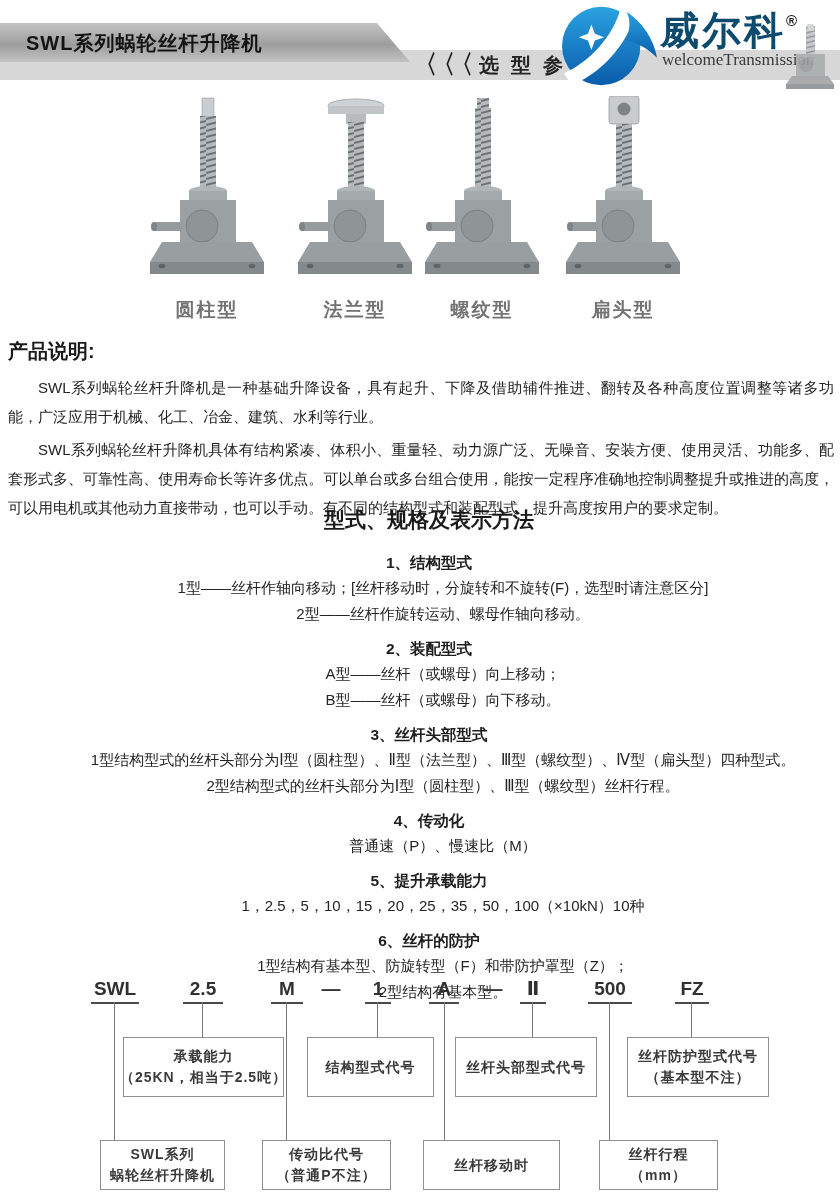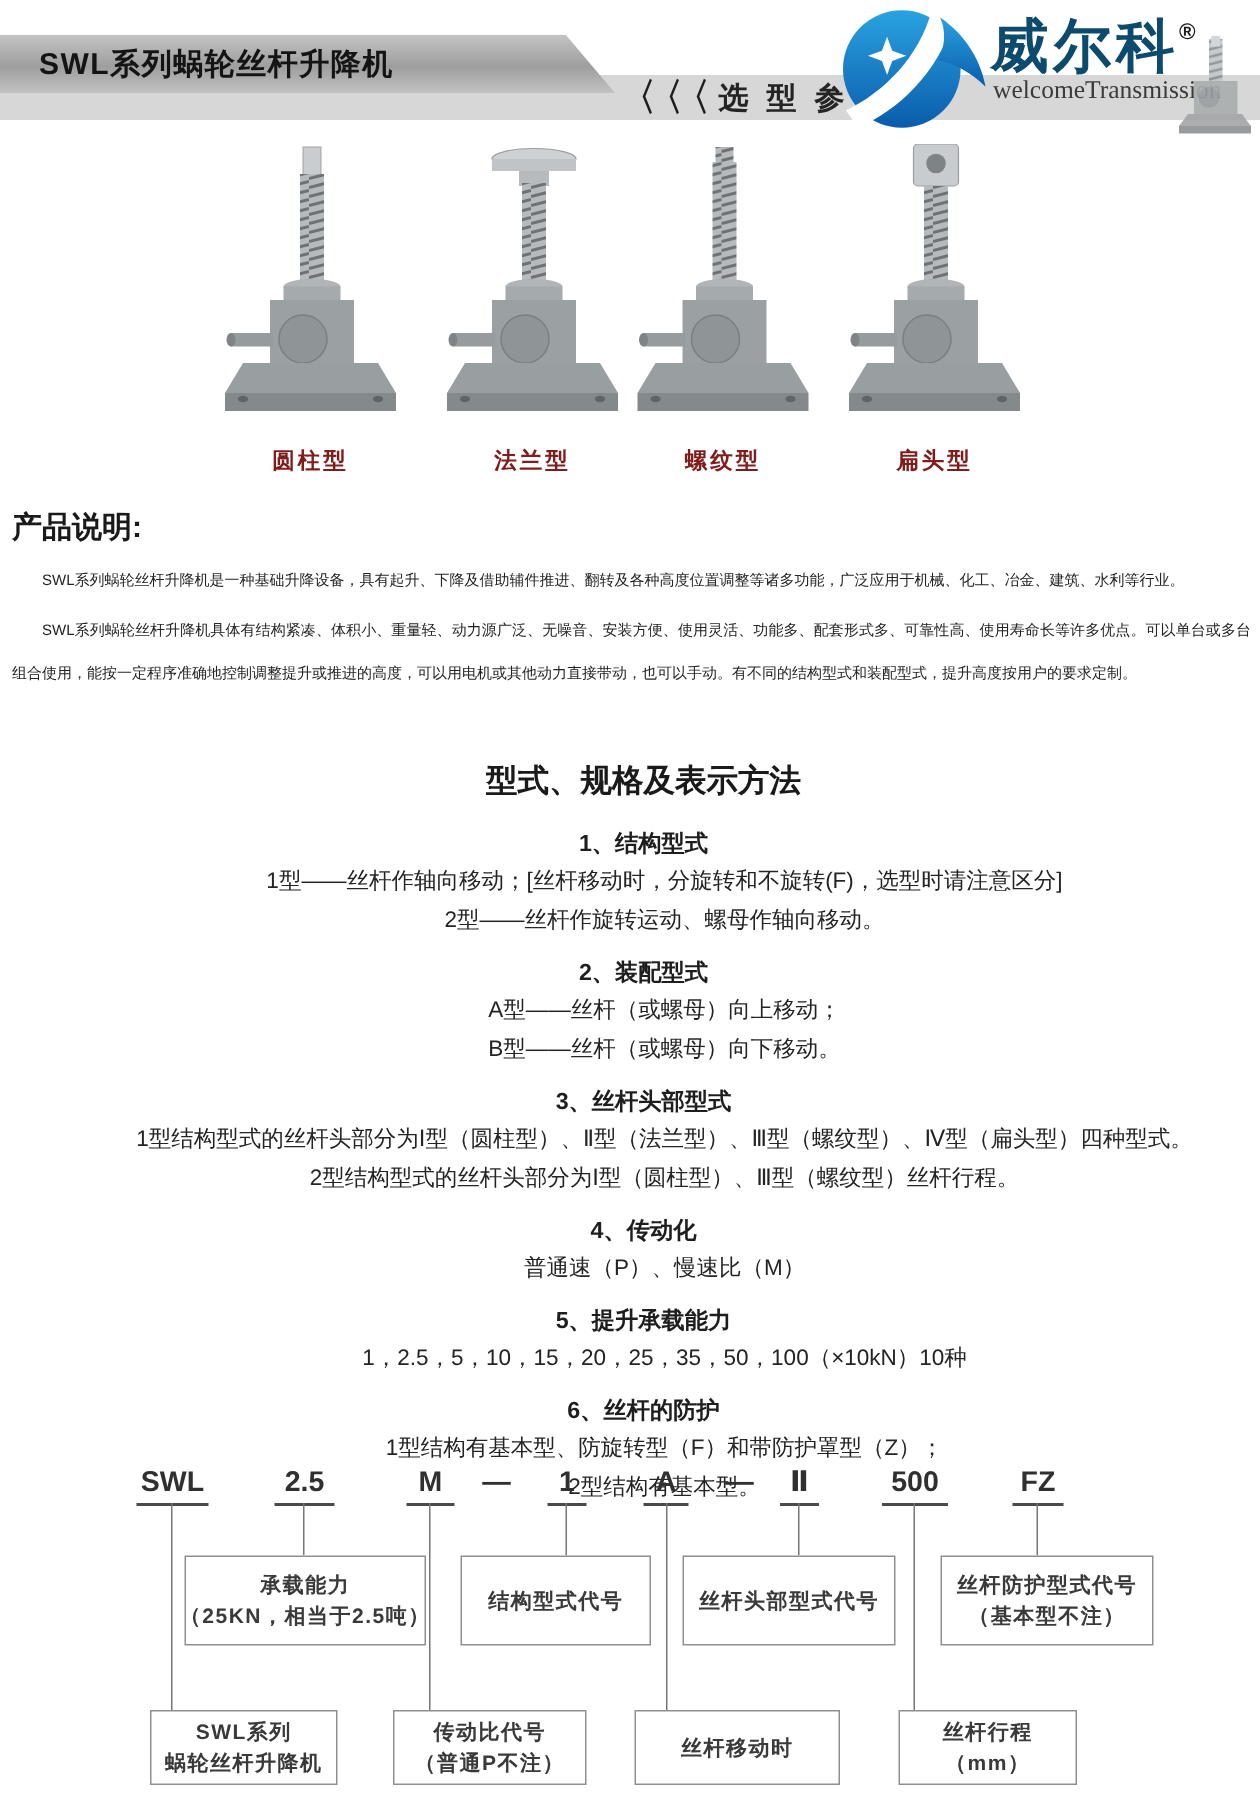--- a/index.html
+++ b/index.html
@@ -20,27 +20,27 @@
   .brand-line{position:absolute;left:100px;top:4px;white-space:nowrap;}
   .brand{font-size:39px;font-weight:900;color:#0c4a6e;letter-spacing:3px;}
   .reg{font-size:15px;font-weight:bold;color:#1a1a1a;vertical-align:18px;}
   .tagline{position:absolute;left:102px;top:50px;font-family:"Liberation Serif","DejaVu Serif",serif;
            font-size:17px;color:#3a3a3a;}
   .mini-jack{position:absolute;left:222px;top:24px;opacity:.9;}
 
   
   .sec-products{position:absolute;left:0;top:96px;width:840px;height:232px;}
   .jack-fig{position:absolute;top:0;width:130px;margin:0;text-align:center;}
-  .jack-fig figcaption{margin-top:5px;font-size:15px;font-weight:600;color:#7f1d1d;letter-spacing:2px;font-family:Liberation Mono, monospace;}
+  .jack-fig figcaption{margin-top:5px;font-size:19px;font-weight:600;color:#737373;letter-spacing:2px;font-family:Liberation Mono, monospace;}
   .f1{left:142px}.f2{left:290px}.f3{left:417px}.f4{left:558px}
 
   
   .sec-desc{position:absolute;left:8px;top:338px;width:826px;}
   .h-desc{margin:0 0 8px 0;font-size:20px;font-weight:bold;color:#1a1a1a;}
-  .sec-desc p{margin:4px 0;font-size:10px;line-height:29px;text-align:justify;text-indent:2em;color:#242424;}
+  .sec-desc p{margin:4px 0;font-size:15px;line-height:29px;text-align:justify;text-indent:2em;color:#242424;}
 
   
   .sec-spec{position:absolute;left:16px;top:506px;width:826px;text-align:center;}
   .h-spec{margin:0 0 16px 0;font-size:21px;font-weight:bold;color:#1a1a1a;}
   .spec-item{margin-bottom:9px;}
   .spec-title{font-size:15.5px;font-weight:bold;color:#1e1e1e;line-height:25px;}
   .spec-line{font-size:15px;line-height:26px;padding-left:28px;color:#242424;}
 
   
   .sec-diagram{position:absolute;left:0;top:975px;width:840px;height:222px;}

